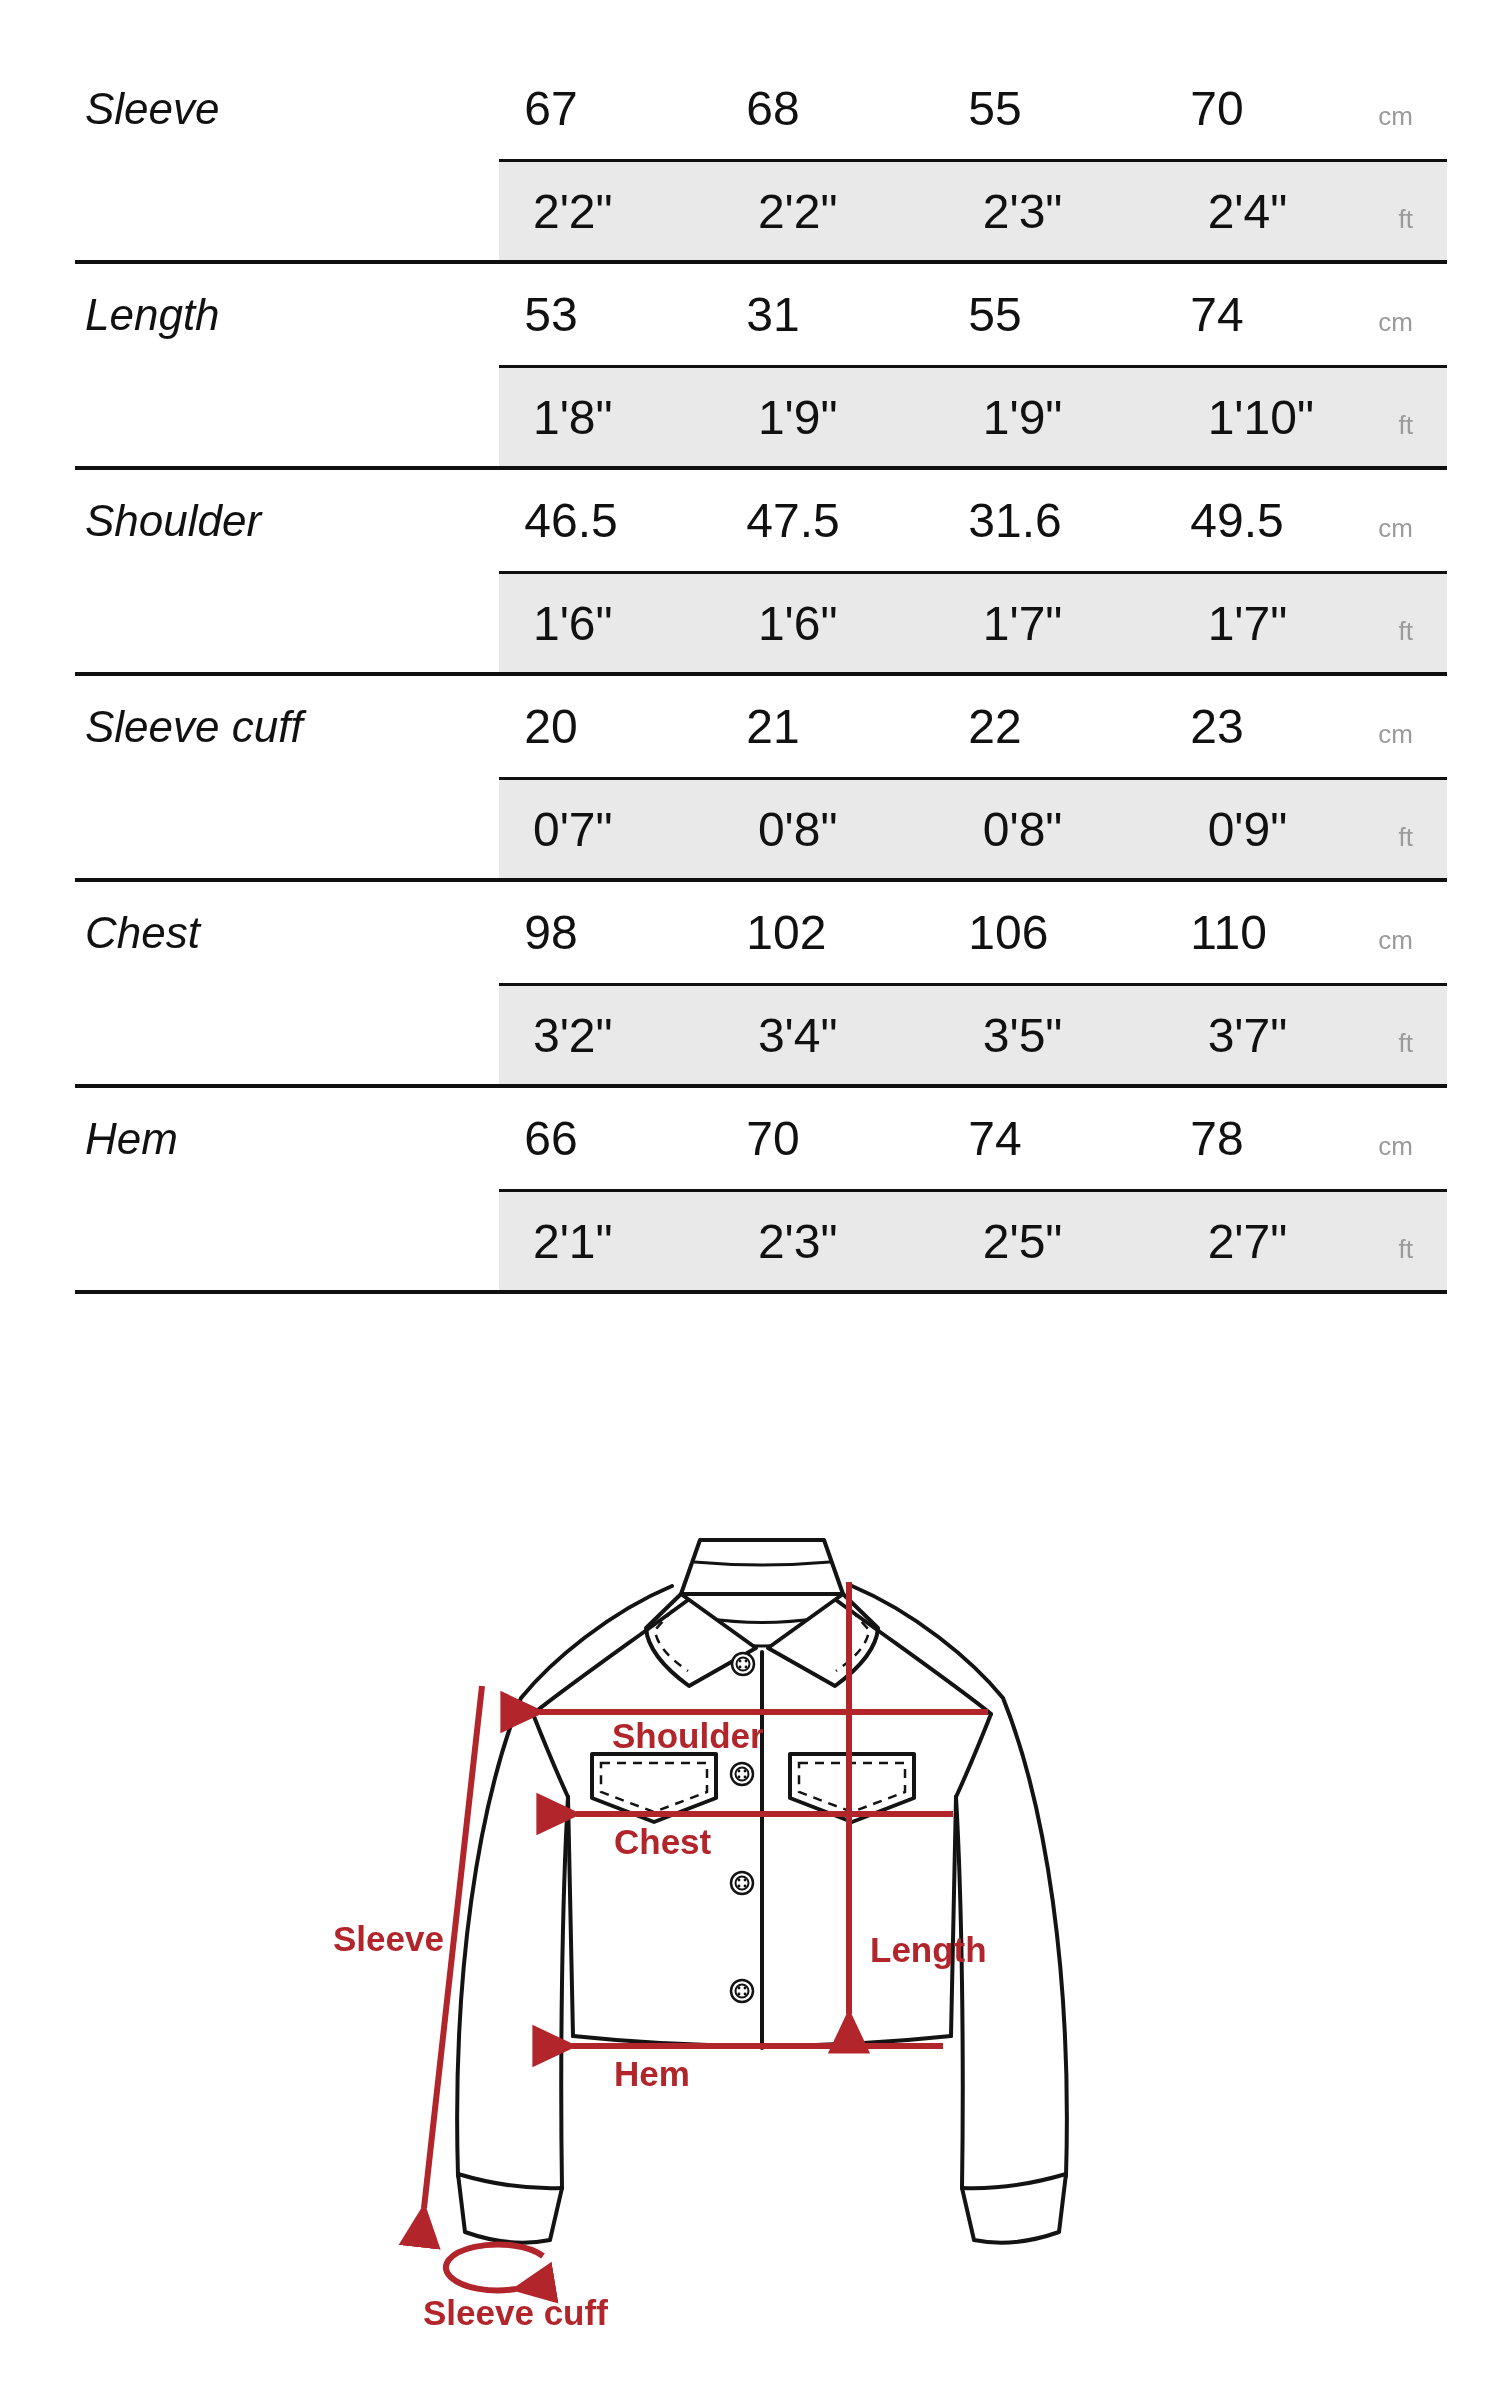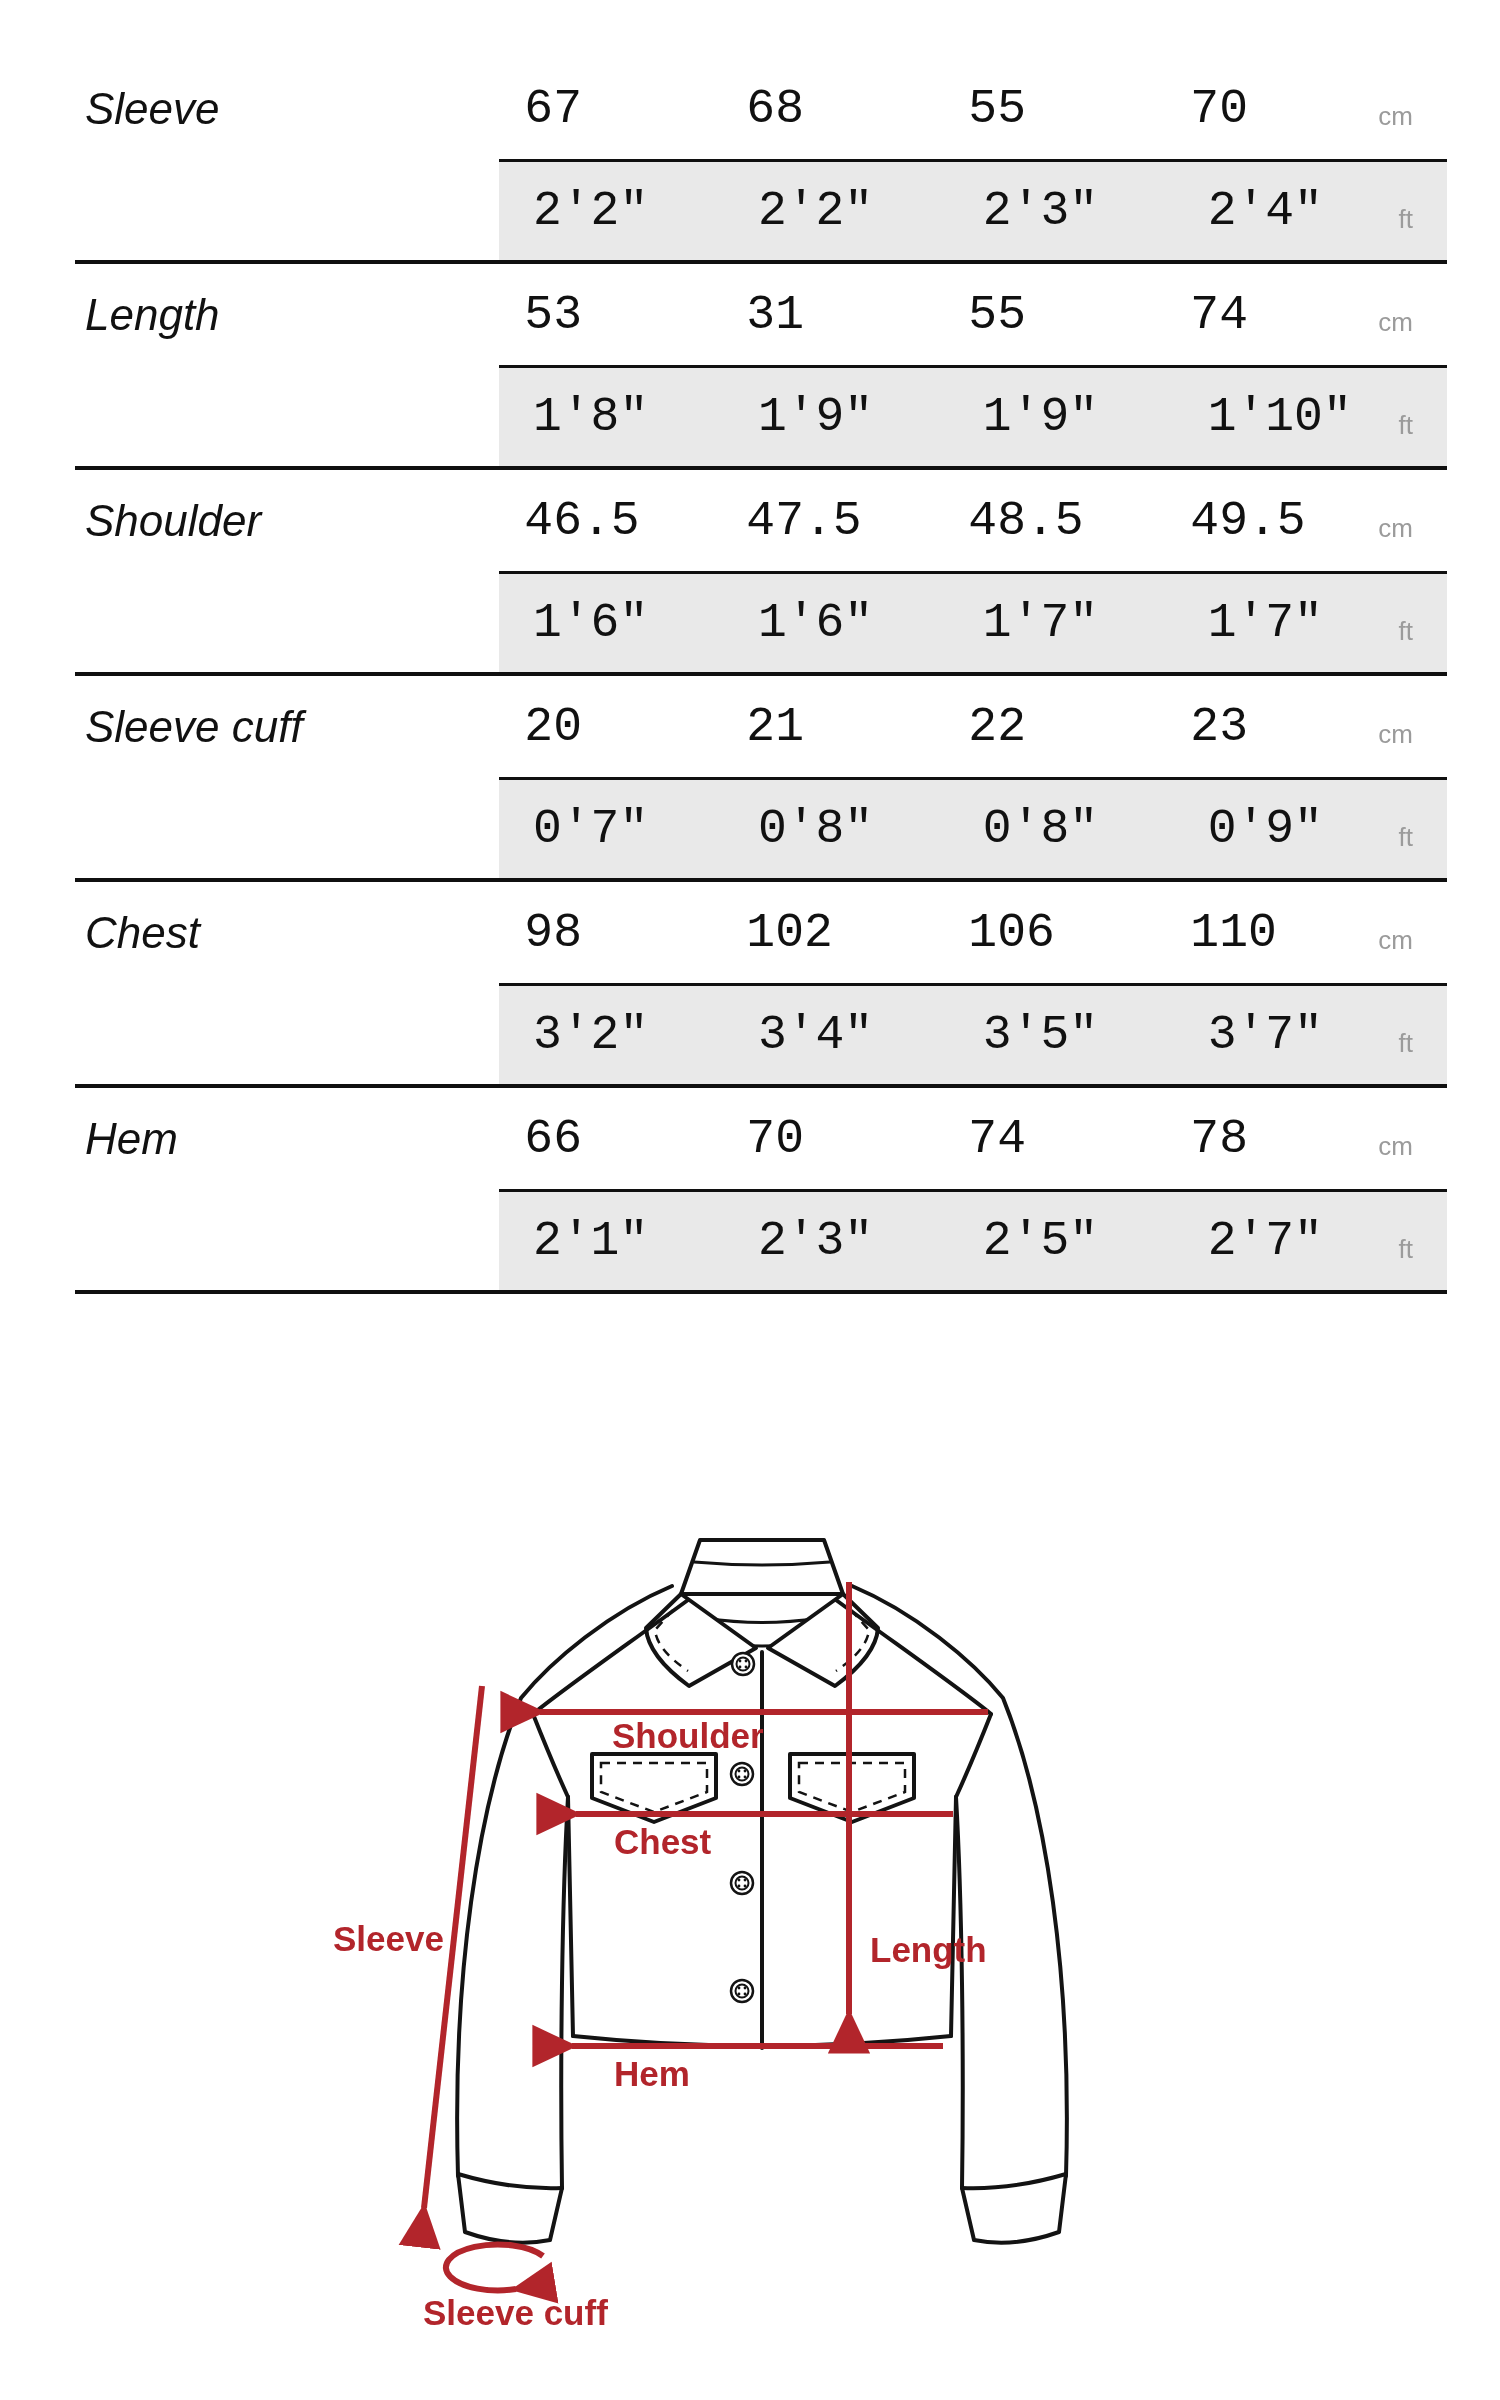--- a/index.html
+++ b/index.html
@@ -14,21 +14,21 @@
   .hdr .h{
     width:235px;box-sizing:border-box;padding-left:44px;
     font-weight:bold;font-size:52px;line-height:94px;color:#000;
   }
   .group{border-bottom:4px solid #101010;}
   .cmrow{height:101px;display:flex;align-items:center;}
   .label{
     width:424px;box-sizing:border-box;padding-left:10px;
     font-style:italic;font-size:44px;
   }
-  .val{width:226px;box-sizing:border-box;padding-left:34px;font-size:48px;font-family:Liberation Mono, monospace;}
+  .val{width:226px;box-sizing:border-box;padding-left:34px;font-size:48px;}
   .unit{
     flex:1;text-align:right;padding-right:34px;font-size:26px;
     color:#9b9b9b;padding-top:16px;
   }
   .ftrow{height:101px;}
   .band{
     margin-left:424px;height:101px;box-sizing:border-box;
     border-top:3px solid #101010;background:#e9e9e9;
     display:flex;align-items:center;
   }
@@ -90,21 +90,21 @@
           <div class="unit">ft</div>
         </div>
       </div>
     </div>
 
     <div class="group">
       <div class="cmrow">
         <div class="label">Shoulder</div>
         <div class="val">46.5</div>
         <div class="val">47.5</div>
-        <div class="val">48.5</div>
+        <div class="val">31.6</div>
         <div class="val">49.5</div>
         <div class="unit">cm</div>
       </div>
       <div class="ftrow">
         <div class="band">
           <div class="val">1'6"</div>
           <div class="val">1'6"</div>
           <div class="val">1'7"</div>
           <div class="val">1'7"</div>
           <div class="unit">ft</div>

